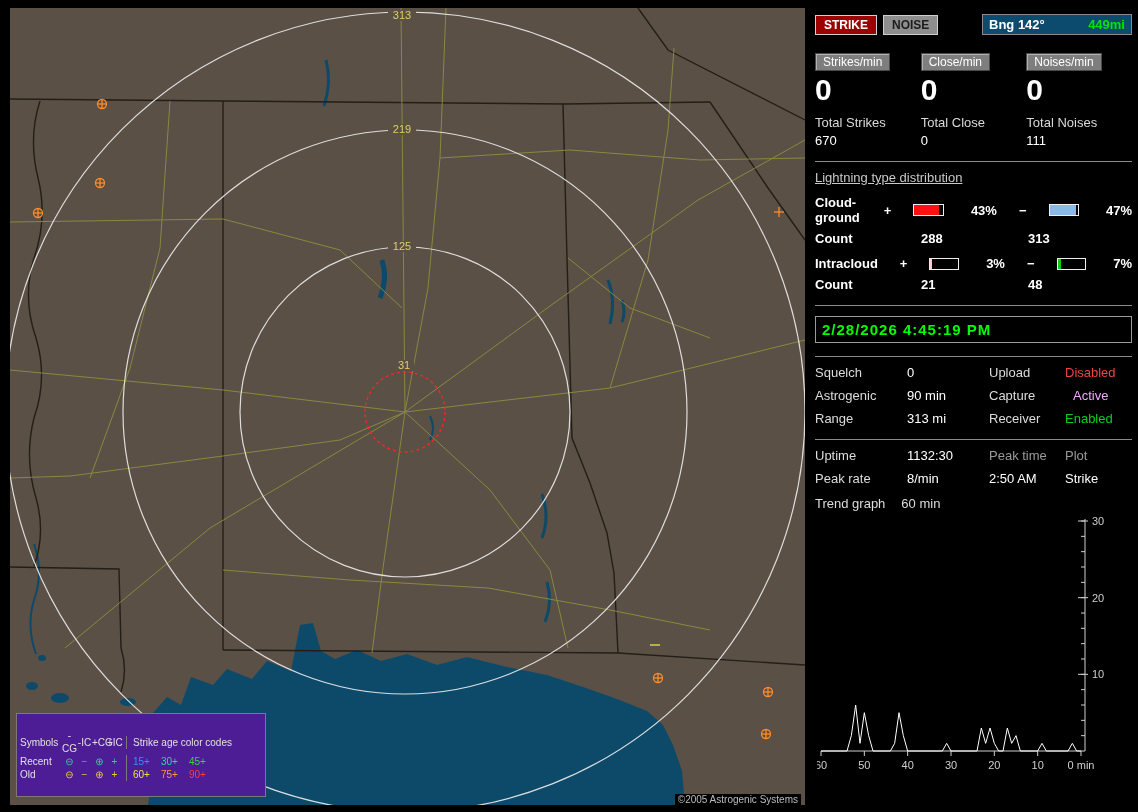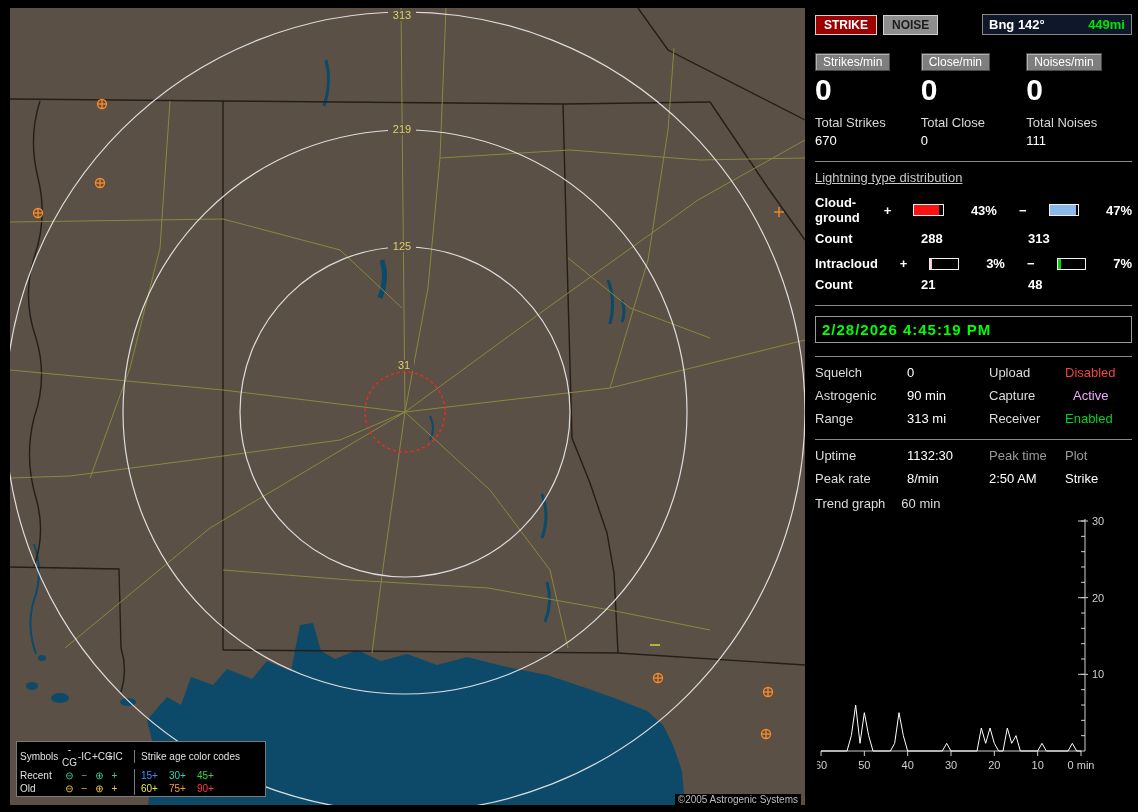--- a/index.html
+++ b/index.html
@@ -3,33 +3,33 @@
 <meta charset="utf-8">
 <style>
   html,body{margin:0;padding:0;}
   body{width:1138px;height:812px;background:#000;font-family:"Liberation Sans",sans-serif;color:#e4e4e4;position:relative;overflow:hidden;}
 
   
   .map-wrap{position:absolute;left:10px;top:8px;width:795px;height:797px;background:#5a5046;}
   .map-wrap svg{display:block;}
   .map-wrap text{font-family:"Liberation Sans",sans-serif;}
 
-  .legend{position:absolute;left:6px;bottom:8px;width:242px;background:#000000;border:1px solid #7a7a7a;font-size:10px;line-height:13px;color:#e0e0e0;padding:1px 3px;}
+  .legend{position:absolute;left:6px;bottom:8px;width:242px;background:#4c1d95;border:1px solid #7a7a7a;font-size:10px;line-height:13px;color:#e0e0e0;padding:15px 3px;}
   .lrow{display:grid;grid-template-columns:42px 15px 15px 15px 15px auto;align-items:center;}
-  .lage-head,.lages{border-left:1px solid #7a7a7a;padding-left:6px;margin-left:12px;}
+  .lage-head,.lages{border-left:1px solid #7a7a7a;padding-left:6px;margin-left:4px;}
   .lages{display:flex;gap:11px;}
   .lsym{text-align:center;}
   .copyright{position:absolute;right:4px;bottom:0;font-size:10px;color:#bdbdbd;background:#000;padding:0 3px;}
 
   
   .panel{position:absolute;left:815px;top:0;width:317px;height:812px;font-size:13px;}
   .btn-row{display:flex;align-items:center;margin-top:14px;gap:6px;}
   .strike-btn{background:#9c0000;color:#fff;font-weight:bold;border:1px solid #cfcfcf;font-size:12px;padding:2px 8px;font-family:inherit;cursor:pointer;}
   .noise-btn{background:#8e8e8e;color:#1c1c1c;font-weight:bold;border:1px solid #cfcfcf;font-size:12px;padding:2px 8px;font-family:inherit;cursor:pointer;}
-  .bng-box{margin-left:auto;display:flex;justify-content:space-between;align-items:flex-end;width:136px;background:#0f172a;border:1px solid #8a8a8a;padding:2px 6px;font-weight:bold;color:#fff;}
+  .bng-box{margin-left:auto;display:flex;justify-content:space-between;align-items:flex-end;width:136px;background:#0c4a6e;border:1px solid #8a8a8a;padding:2px 6px;font-weight:bold;color:#fff;}
   .bng-box .dist{color:#00e400;}
 
   .cols{display:flex;margin-top:18px;}
   .col{flex:1;text-align:left;}
   .chip{display:inline-block;background:#7e7e7e;color:#fff;border:1px solid #4a4a4a;box-shadow:inset 1px 1px 0 #b2b2b2;padding:1px 7px;font-size:12px;cursor:pointer;}
   .bigzero{font-size:30px;font-weight:bold;color:#fff;line-height:34px;margin-top:2px;}
   .totals{margin-top:8px;}
   .tlabel{color:#d9d9d9;}
   .tvalue{color:#fff;margin-top:3px;}
 

